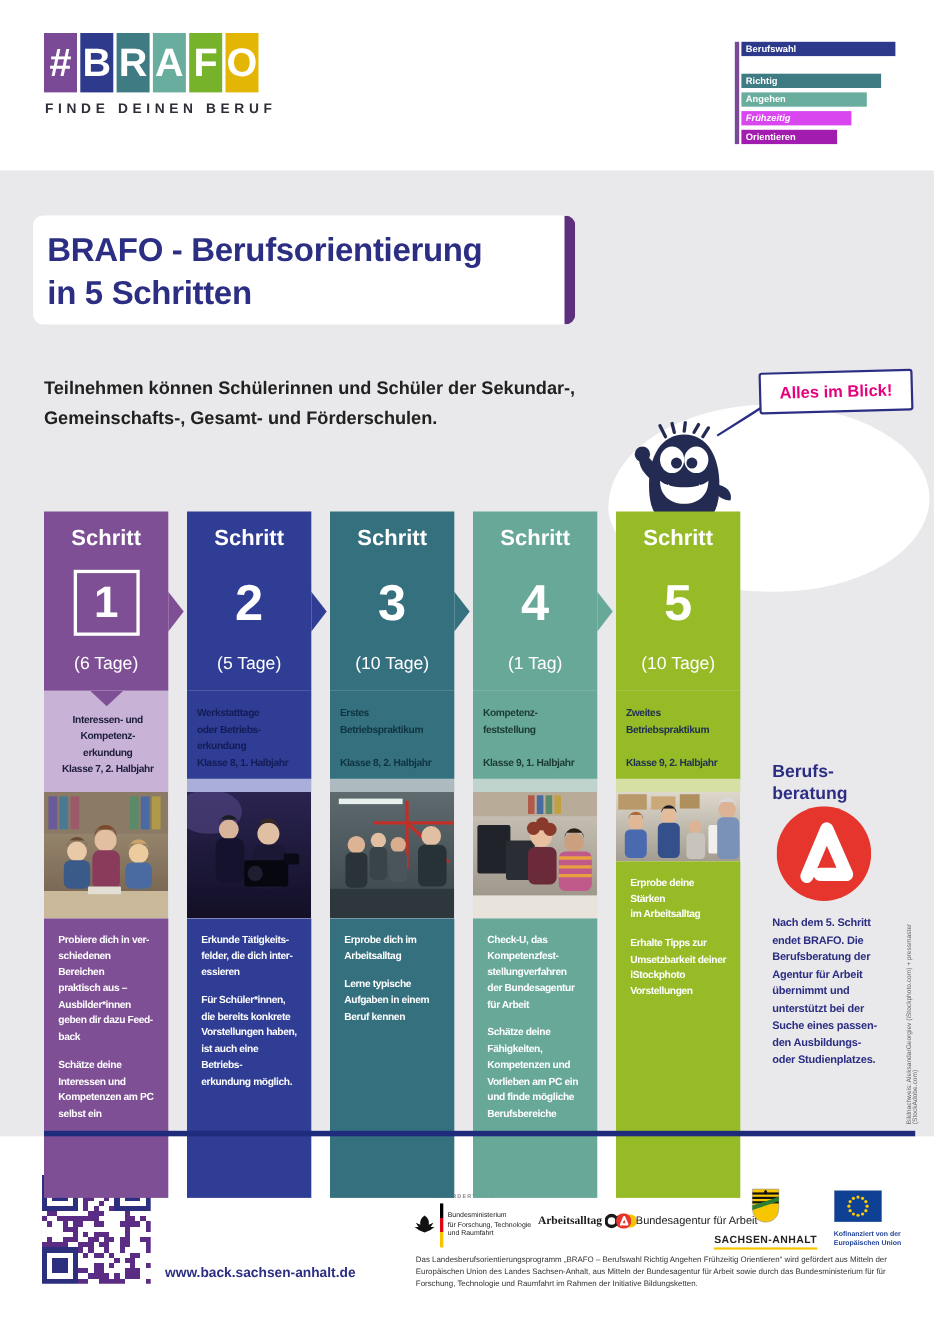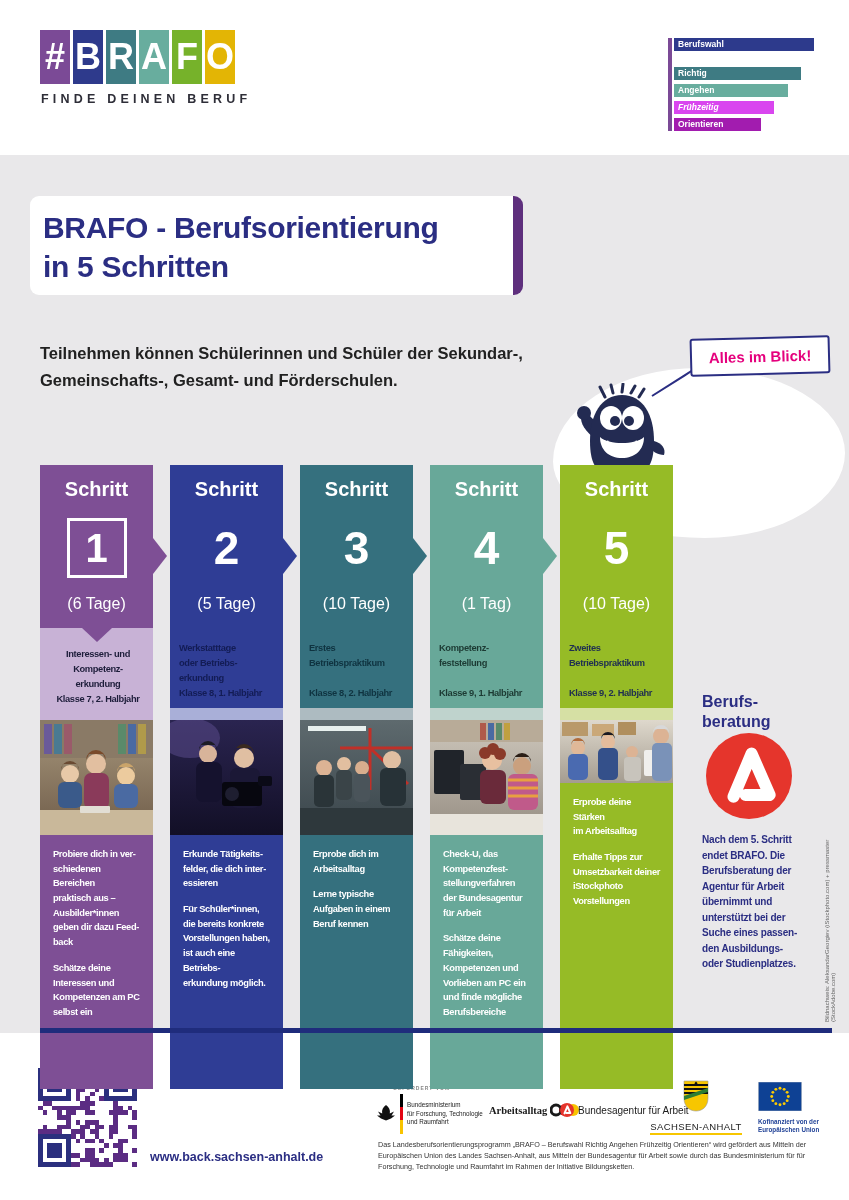--- a/index.html
+++ b/index.html
@@ -84,21 +84,21 @@
   .website{position:absolute;left:150px;top:1150px;font-size:12.5px;font-weight:bold;color:#2B2E83;text-decoration:none;}
   .gefoerdert{position:absolute;left:393px;top:1085px;font-size:5px;letter-spacing:1px;color:#888;font-weight:bold;}
   .bmbf{position:absolute;left:376px;top:1094px;display:flex;align-items:center;gap:4px;}
   .bmbf .flagbar{width:3px;height:40px;background:linear-gradient(#000 0 33%,#E30613 33% 66%,#F8C300 66%);}
   .bmbf .bmtext{font-size:6.3px;color:#222;line-height:1.35;white-space:pre-line;}
   .bket{position:absolute;left:489px;top:1102px;display:flex;align-items:center;gap:3px;}
   .bket .bktext{font-family:"Liberation Serif",serif;font-weight:bold;font-size:10.5px;color:#1a1a1a;}
   .bafa{position:absolute;left:560px;top:1103px;display:flex;align-items:center;gap:4px;}
   .bafa .batext{font-size:10px;font-weight:normal;color:#1a1a1a;}
   .lsa{position:absolute;left:648px;top:1080px;width:96px;text-align:center;}
-  .lsa .lsatext{font-size:9.5px;font-weight:normal;color:#222;letter-spacing:0.4px;margin-top:2px;
+  .lsa .lsatext{font-size:9.5px;font-weight:bold;color:#222;letter-spacing:0.4px;margin-top:2px;
                 border-bottom:2px solid #F7C600;padding-bottom:1px;display:inline-block;}
   .eu{position:absolute;left:758px;top:1082px;width:80px;}
   .eu .eutext{font-size:6.3px;font-weight:bold;color:#1F4096;line-height:1.3;white-space:pre-line;margin-top:3px;}
   .fineprint{position:absolute;left:378px;top:1139px;width:458px;font-size:7.2px;color:#333;line-height:1.55;}
 </style>
 </head>
 <body>
 
 <div class="poster">
 

